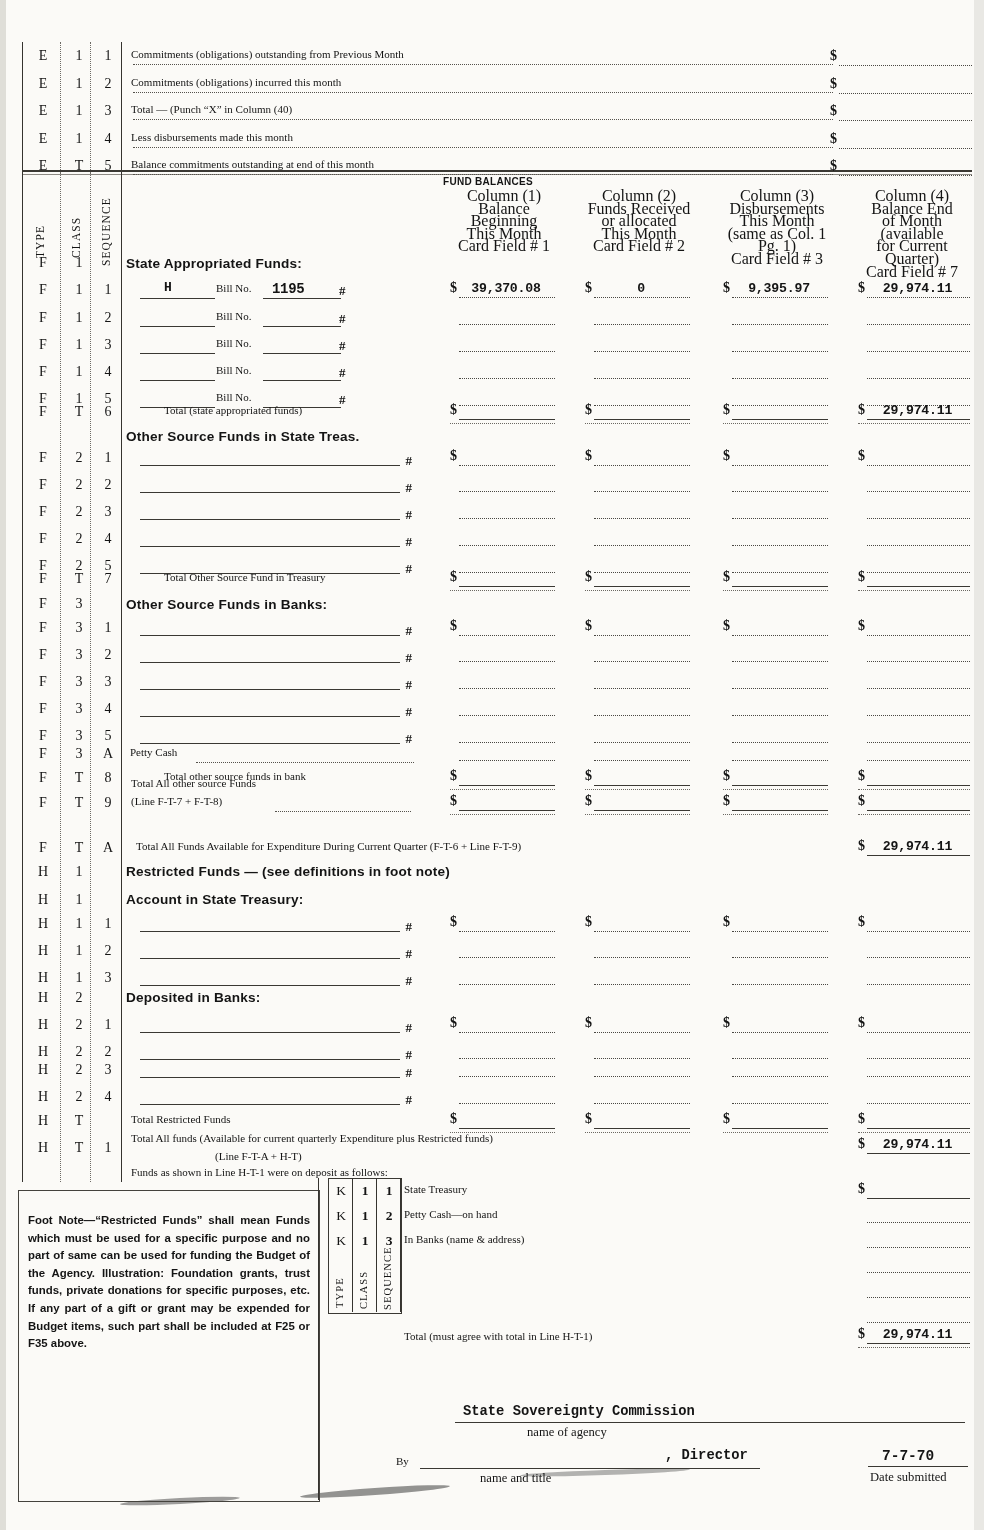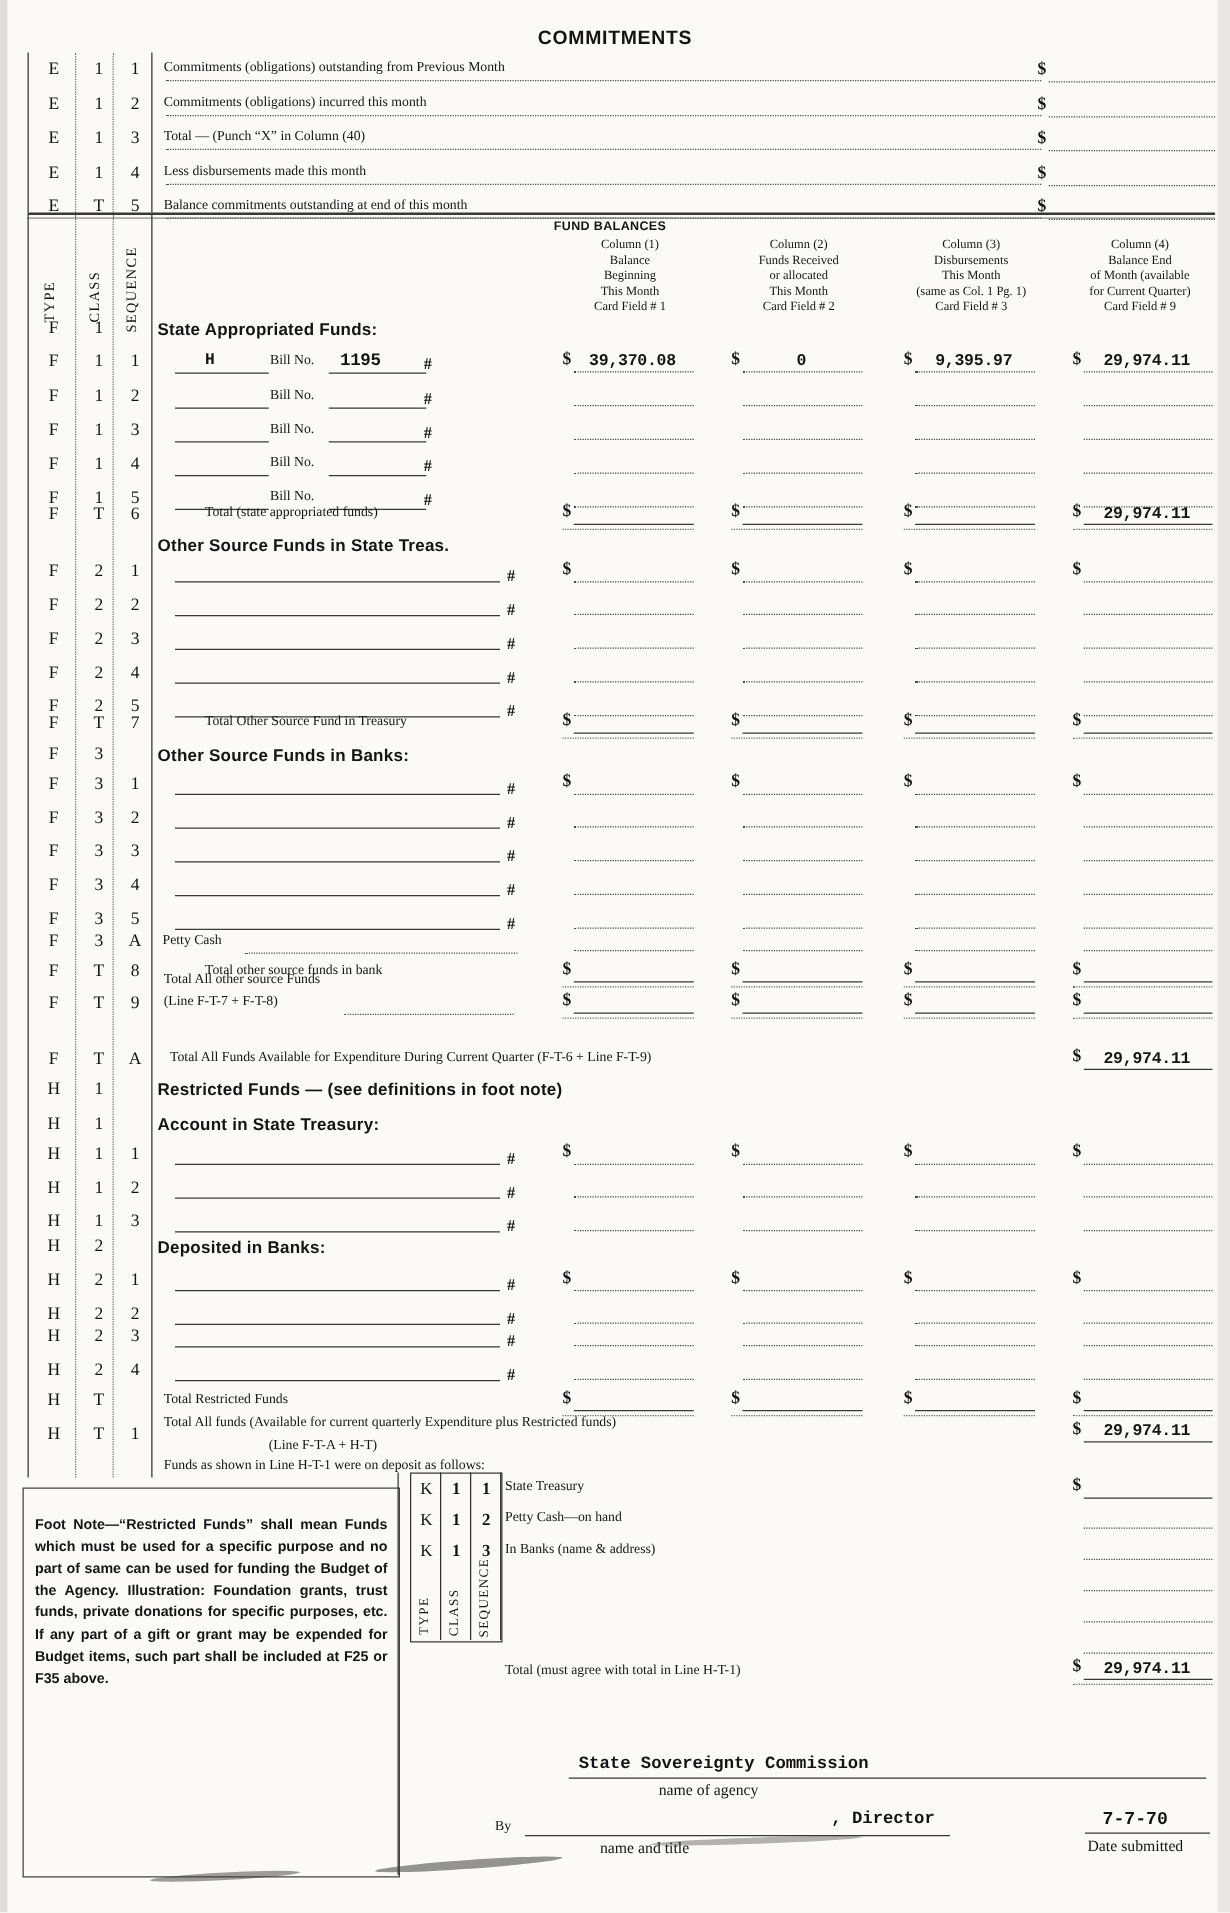--- a/index.html
+++ b/index.html
@@ -47,21 +47,21 @@
   
   .blank{position:absolute;border-bottom:1px dotted #4a4843;height:0;}
   .blank.solid{border-bottom:1px solid #3a3833;}
 
   
   .descline{position:absolute;height:16px;}
   .descline .ln{position:absolute;left:0;right:12px;bottom:0;border-bottom:1px solid #3a3833;}
   .descline .hash{position:absolute;right:0;bottom:-3px;font-size:13px;font-weight:bold;}
 
   
-  .colhead{position:absolute;text-align:center;font-size:10px;line-height:12.6px;font-family:"Liberation Serif",serif;}
+  .colhead{position:absolute;text-align:center;font-size:16px;line-height:12.6px;font-family:"Liberation Serif",serif;}
   .fundbal{position:absolute;font-family:"Liberation Sans",sans-serif;font-weight:bold;font-size:10px;letter-spacing:.3px;}
 
   
   .typed{position:absolute;font-family:"Liberation Mono",monospace;font-weight:bold;font-size:13px;letter-spacing:-.3px;}
 
   
   .fnbox{position:absolute;border:1px solid #44423d;}
   .fntext{position:absolute;font-family:"Liberation Sans",sans-serif;font-weight:bold;
           font-size:11.4px;line-height:17.6px;text-align:justify;}
   .fnplain{position:absolute;font-family:"Liberation Serif",serif;font-size:13px;line-height:15.5px;}
@@ -75,21 +75,20 @@
 <body>
 
 <div id="page">
 
   <div class="scan-edge" style="left:0;top:0;width:6px;height:1530px;"></div>
   <div class="scan-edge" style="left:974px;top:0;width:10px;height:1530px;opacity:.35;"></div>
   <div class="smudge" style="left:120px;top:1498px;width:120px;height:6px;opacity:.45;transform:rotate(-3deg);"></div>
   <div class="smudge" style="left:300px;top:1488px;width:150px;height:7px;opacity:.5;transform:rotate(-4deg);"></div>
   <div class="smudge" style="left:520px;top:1470px;width:170px;height:5px;opacity:.35;transform:rotate(-2deg);"></div>
 
-  <div class="title">COMMITMENTS</div>
 
   <div id="commitments-block">
       <div class="vline" style="left:22px;top:42px;height:128px;"></div>
       <div class="vline dotted" style="left:60px;top:42px;height:128px;"></div>
       <div class="vline dotted" style="left:90px;top:42px;height:128px;"></div>
       <div class="vline" style="left:121px;top:42px;height:128px;"></div>
       <div class="hline" style="left:22px;top:170px;width:950px;height:2px;background:#3a3833;"></div>
       <div class="hline" style="left:22px;top:174px;width:950px;height:1px;background:#8d8a84;"></div>
       <div class="code t" style="top:48px;">E</div>
       <div class="code c" style="top:48px;">1</div>
@@ -164,21 +163,21 @@
         <div>Disbursements</div>
         <div>This Month</div>
         <div>(same as Col. 1 Pg. 1)</div>
         <div>Card Field # 3</div>
       </div>
       <div class="colhead" style="left:851px;top:190px;width:122px;">
         <div>Column (4)</div>
         <div>Balance End</div>
         <div>of Month (available</div>
         <div>for Current Quarter)</div>
-        <div>Card Field # 9</div>
+        <div>Card Field # 7</div>
       </div>
     </div>
 
   <div class="vline dotted" style="left:60px;top:172px;height:1010px;"></div>
   <div class="vline dotted" style="left:90px;top:172px;height:1010px;"></div>
   <div class="vline" style="left:121px;top:172px;height:1010px;"></div>
   <div class="vline" style="left:22px;top:172px;height:1010px;background:#35332f;"></div>
 
   <div class="vlabel" style="left:34px;top:188px;height:70px;">TYPE</div>
   <div class="vlabel" style="left:70px;top:188px;height:70px;">CLASS</div>

